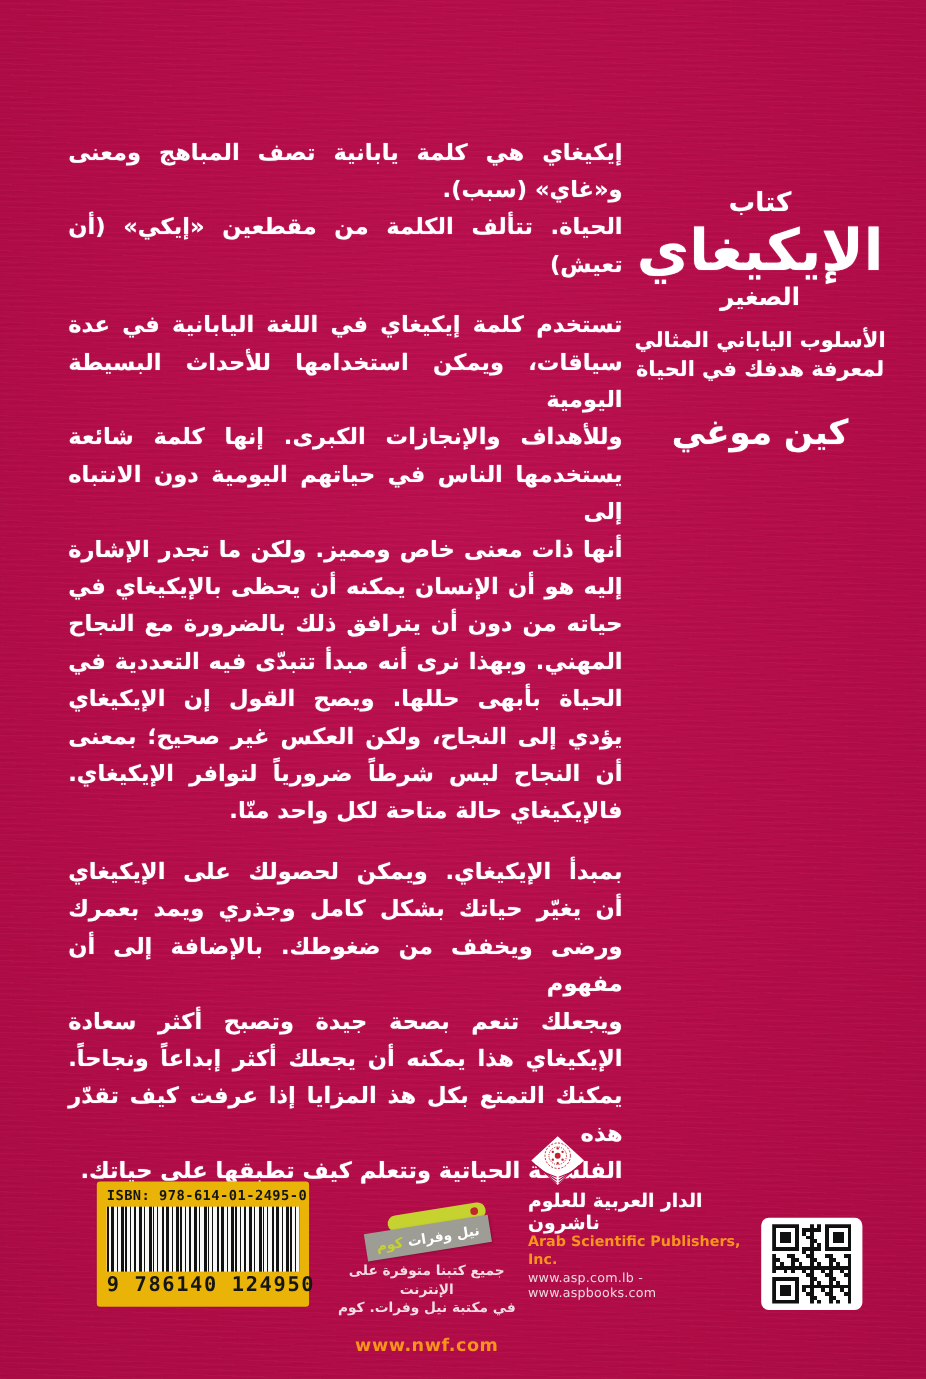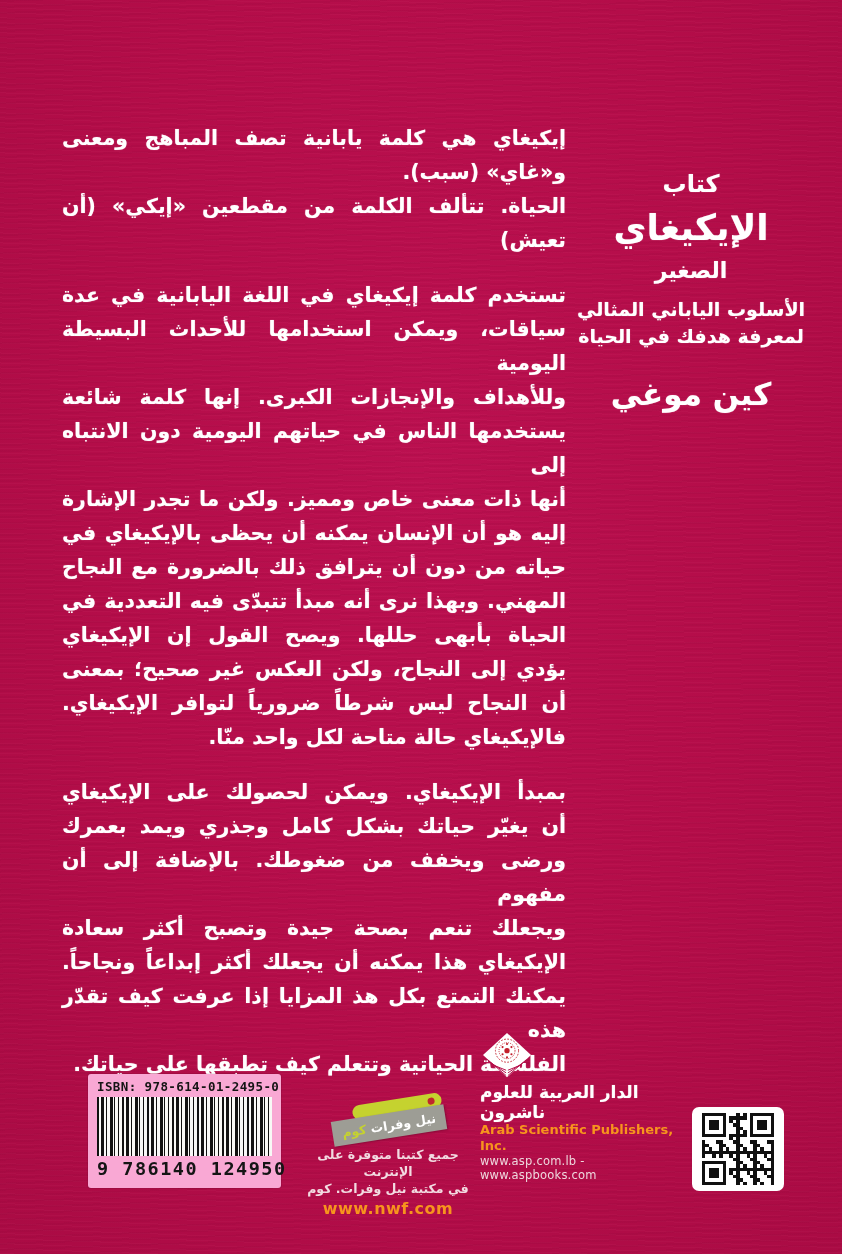--- a/index.html
+++ b/index.html
@@ -24,28 +24,28 @@
   .para{margin:0 0 21px 0;}
   .line{text-align:justify;text-align-last:justify;}
   .line.last{text-align-last:right;}
   
   .title-col{
     position:absolute;left:546px;top:128px;width:290px;
     text-align:center;direction:rtl;color:#fff;font-weight:bold;
     text-shadow:0 0 1px rgba(255,240,245,.55);
   }
   .kicker{font-size:24px;line-height:30px;margin-top:41px;}
-  .big-title{font-size:36px;line-height:58px;}
+  .big-title{font-size:52px;line-height:58px;}
   .edition{font-size:22px;line-height:28px;}
   .taglines{font-size:19px;line-height:27px;margin-top:11px;}
   .author{font-size:31px;line-height:36px;margin-top:26px;}
   
   .barcode-box{
     position:absolute;left:88px;top:1074px;width:193px;height:114px;
-    background:#f9a8d4;border-radius:3px;box-sizing:border-box;
+    background:#eab308;border-radius:3px;box-sizing:border-box;
     padding:5px 9px 4px 9px;text-align:center;color:#151515;
     box-shadow:0 0 0 1px rgba(0,0,0,.08);
   }
   .isbn-label{font-family:"DejaVu Sans Mono",monospace;font-size:12.5px;font-weight:bold;letter-spacing:.4px;white-space:nowrap;}
   .bars{
     height:59px;margin-top:3px;
     background:repeating-linear-gradient(90deg,
       #111 0 2px,#f8f8f6 2px 4px,#111 4px 7px,#f8f8f6 7px 9px,
       #111 9px 10px,#f8f8f6 10px 13px,#111 13px 16px,#f8f8f6 16px 17px,
       #111 17px 18px,#f8f8f6 18px 21px,#111 21px 22px,#f8f8f6 22px 25px);
@@ -56,21 +56,21 @@
   .nwf-logo{position:relative;height:50px;}
   .nwf-pill{position:absolute;left:46px;top:3px;width:90px;height:15px;background:#c5d22f;border-radius:8px;transform:rotate(-9deg);}
   .nwf-pill .dot{position:absolute;right:7px;top:4px;width:7px;height:7px;background:#c0272d;border-radius:50%;}
   .nwf-plate{
     position:absolute;left:26px;top:17px;width:114px;height:25px;background:#9d9d95;
     transform:rotate(-9deg);color:#fff;font-size:12.5px;font-weight:bold;line-height:25px;
     box-shadow:1px 1px 2px rgba(60,0,25,.35);white-space:nowrap;
   }
   .nwf-plate .suffix{color:#c5d22f;}
   .nwf-caption{font-size:12.5px;font-weight:bold;line-height:17px;}
-  .nwf-url{font-size:16px;font-weight:bold;color:#f7941d;direction:ltr;letter-spacing:.5px;margin-top:2px;}
+  .nwf-url{font-size:16px;font-weight:bold;color:#f7941d;direction:ltr;letter-spacing:.5px;margin-top:16px;}
   
   .pub{position:absolute;left:480px;top:1032px;width:216px;text-align:left;}
   .pub-logo{height:50px;line-height:0;}
   .pub-ar{color:#fff;font-size:17px;font-weight:bold;direction:rtl;line-height:20px;text-shadow:0 0 1px rgba(255,240,245,.5);}
   .pub-en{color:#f7941d;font-size:13px;font-weight:bold;line-height:16px;}
   .pub-urls{color:#eed7dd;font-size:11.5px;line-height:14px;letter-spacing:.2px;}
   
   .qr-box{
     position:absolute;left:692px;top:1107px;width:92px;height:84px;
     background:#fff;border-radius:7px;box-sizing:border-box;padding:6px 10px;

